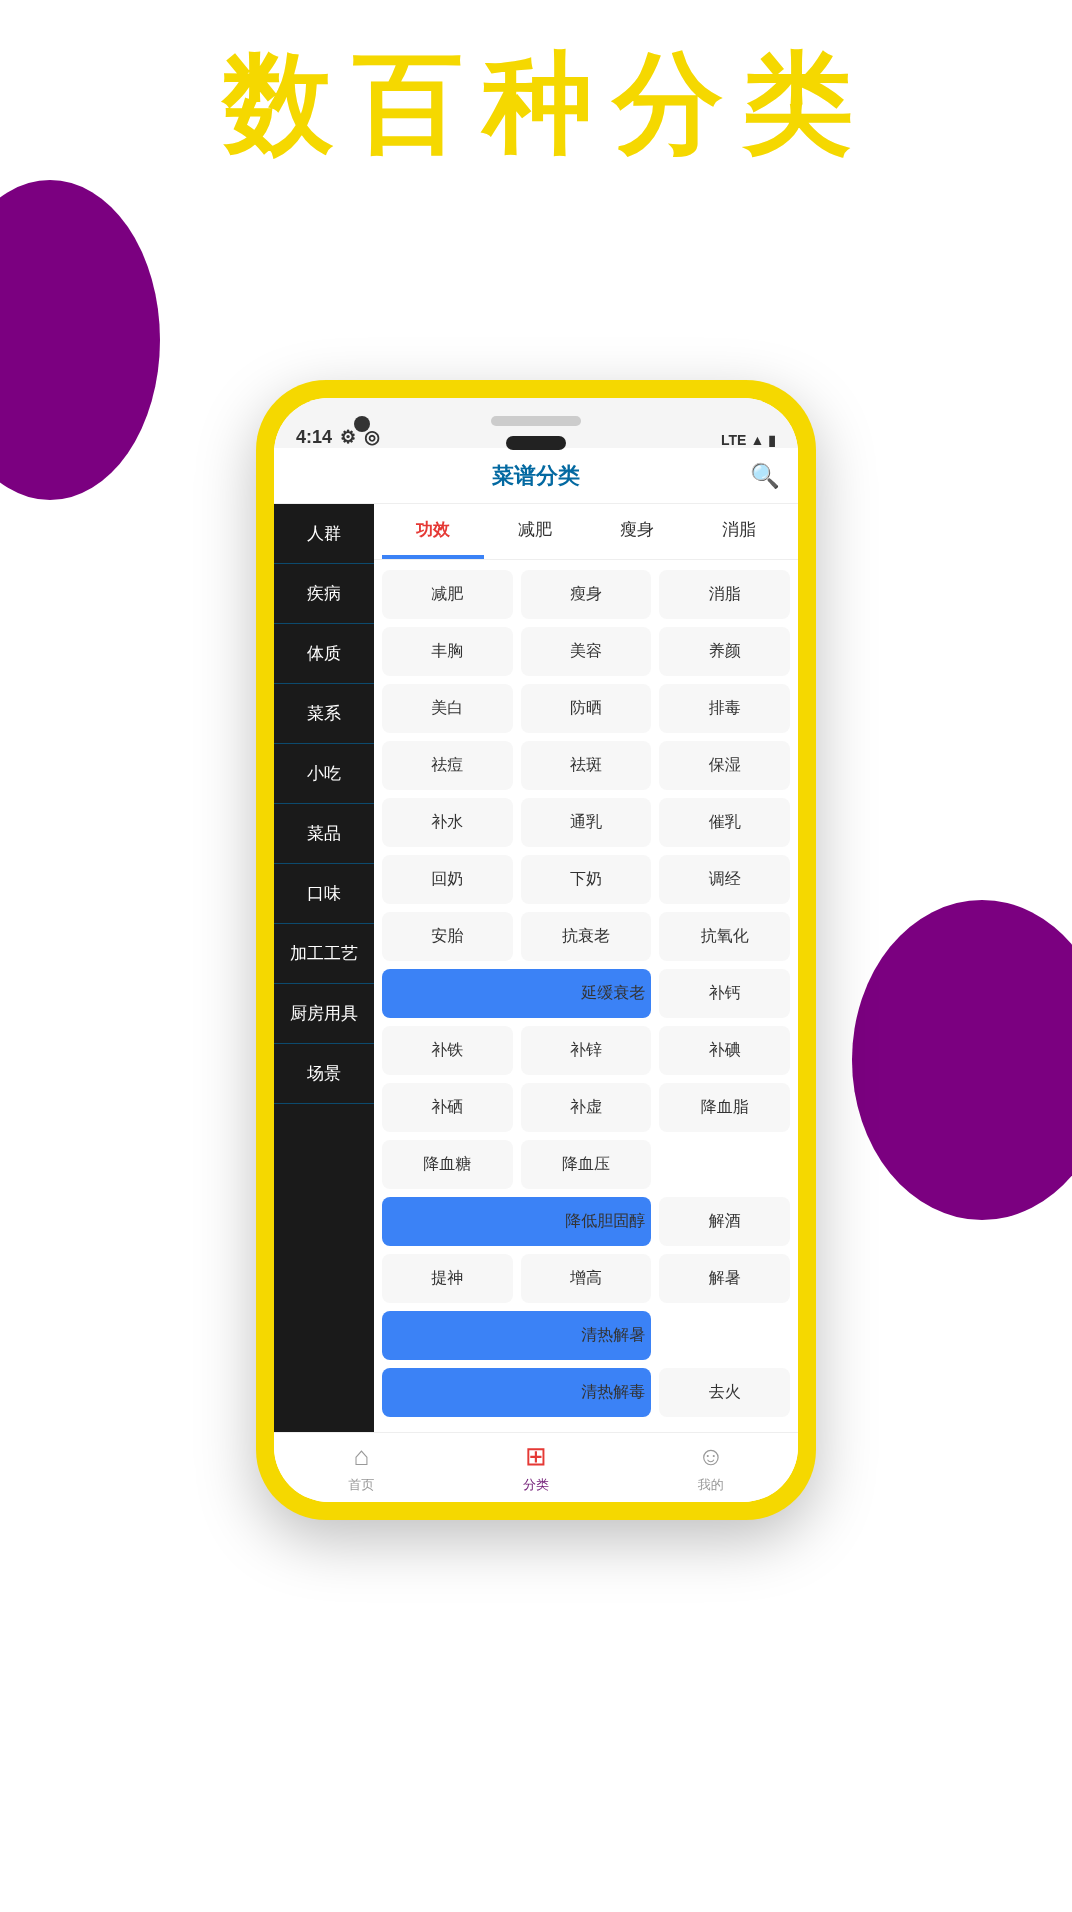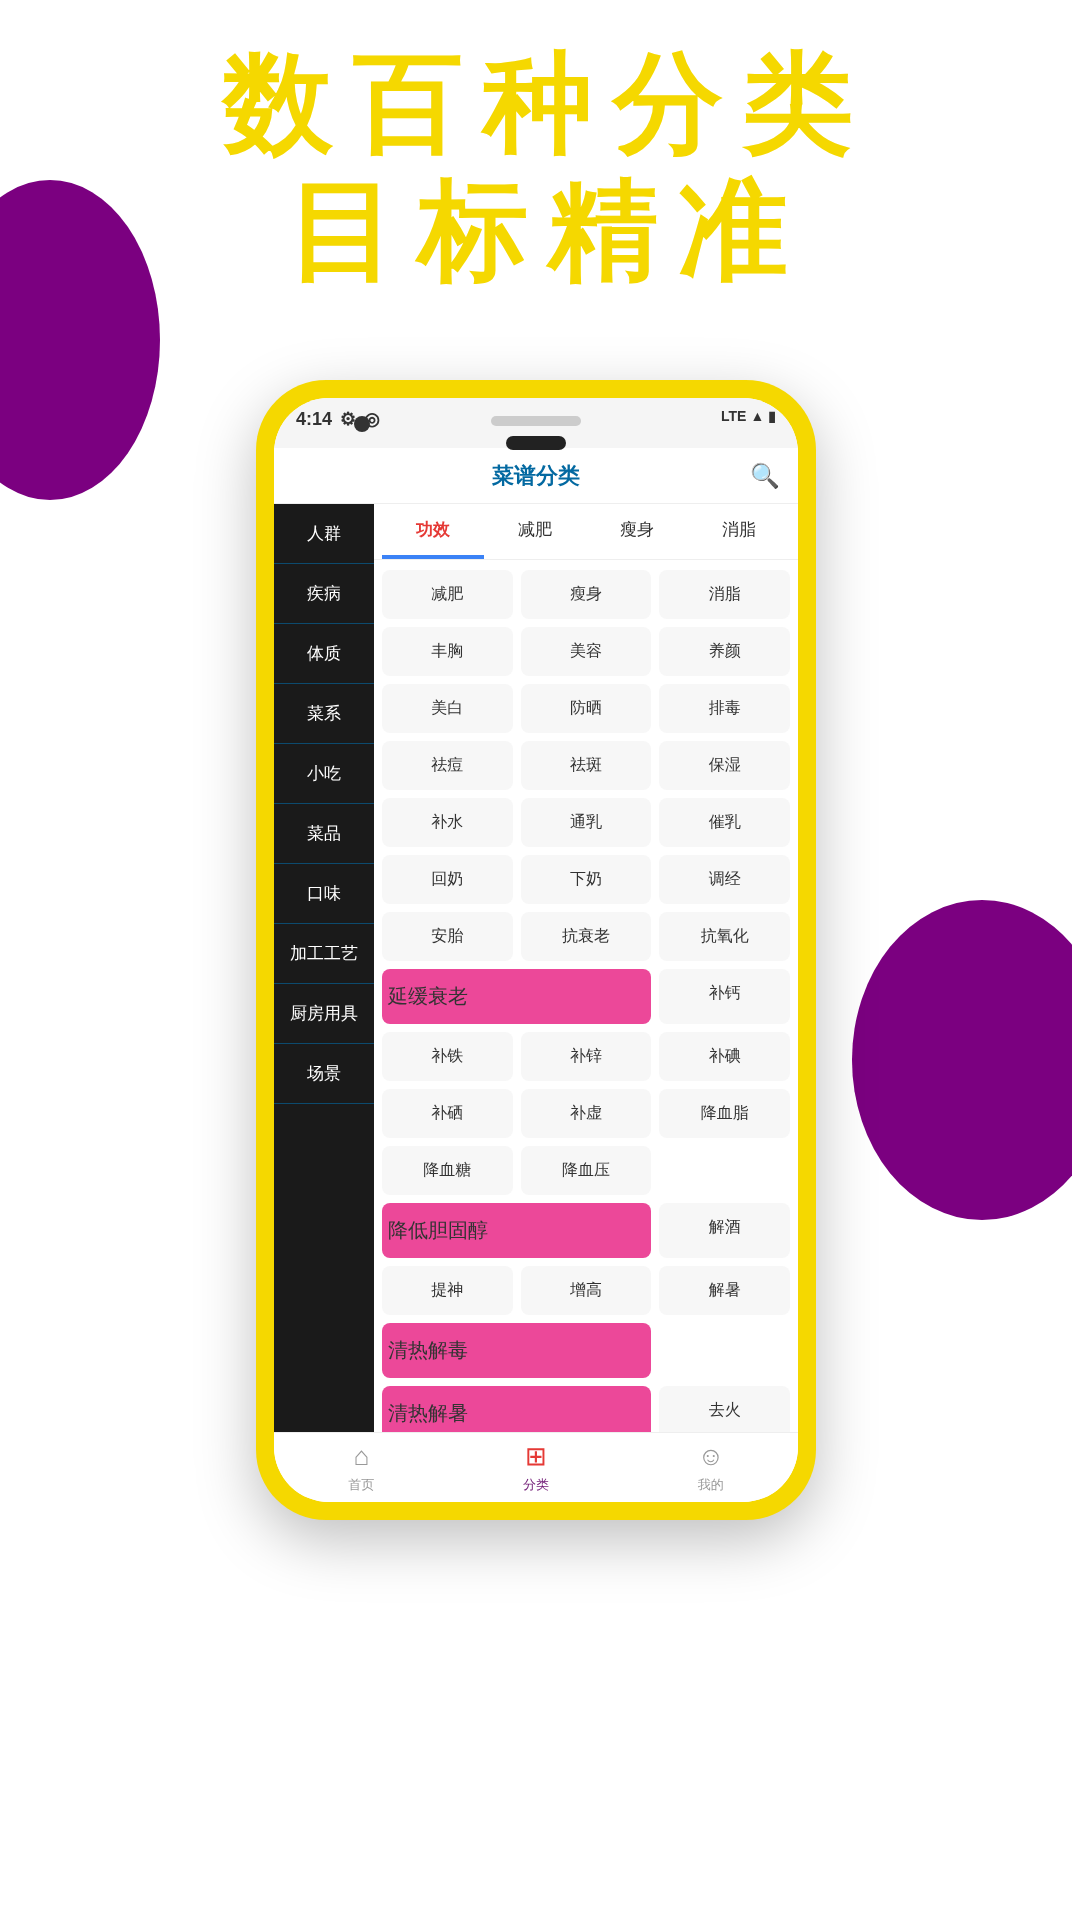--- a/index.html
+++ b/index.html
@@ -108,21 +108,21 @@
       top: 20px;
       left: 50%;
       transform: translateX(-50%);
     }
 
     
     .status-bar {
       height: 50px;
       background: #f5f5f5;
       display: flex;
-      align-items: flex-start;
+      align-items: flex-end;
       justify-content: space-between;
       padding: 0 22px;
       padding-top: 10px;
       font-size: 18px;
       color: #333;
       flex-shrink: 0;
     }
     .status-left {
       display: flex;
       align-items: center;
@@ -225,25 +225,25 @@
     .tag-item {
       background: #f7f7f7;
       border-radius: 8px;
       text-align: center;
       padding: 14px 6px;
       font-size: 16px;
       color: #333;
       cursor: pointer;
     }
     .tag-item-2col {
-      background: #ec4899;
+      background: #3b82f6;
       border-radius: 8px;
-      text-align: left;
+      text-align: right;
       padding: 14px 6px;
-      font-size: 20px;
+      font-size: 16px;
       color: #333;
       cursor: pointer;
       grid-column: span 2;
     }
 
     
     .bottom-nav {
       height: 70px;
       background: #fff;
       border-top: 1px solid #eee;
@@ -276,21 +276,20 @@
     }
   </style>
 </head>
 <body>
 
 <div class="bg-circle-left"></div>
 <div class="bg-circle-right"></div>
 
 <div class="hero-text">
   <span class="hero-line1">数百种分类</span>
-  <span class="hero-line2">目标精准</span>
 </div>
 
 <div class="phone-frame">
   <div class="phone-inner">
 
     <div class="phone-hardware">
       <div class="phone-camera"></div>
       <div class="phone-speaker"></div>
       <div class="phone-notch"></div>
     </div>
@@ -379,22 +378,22 @@
           <div class="tag-item">降血糖</div>
 
           <div class="tag-item">降血压</div>
           <div class="tag-item-2col">降低胆固醇</div>
           <div class="tag-item">解酒</div>
 
           <div class="tag-item">提神</div>
           <div class="tag-item">增高</div>
           <div class="tag-item">解暑</div>
 
+          <div class="tag-item-2col">清热解暑</div>
           <div class="tag-item-2col">清热解毒</div>
-          <div class="tag-item-2col">清热解暑</div>
           <div class="tag-item">去火</div>
         </div>
       </div>
     </div>
 
     <div class="bottom-nav">
       <div class="nav-item">
         <span class="nav-icon">⌂</span>
         <span class="nav-label">首页</span>
       </div>

